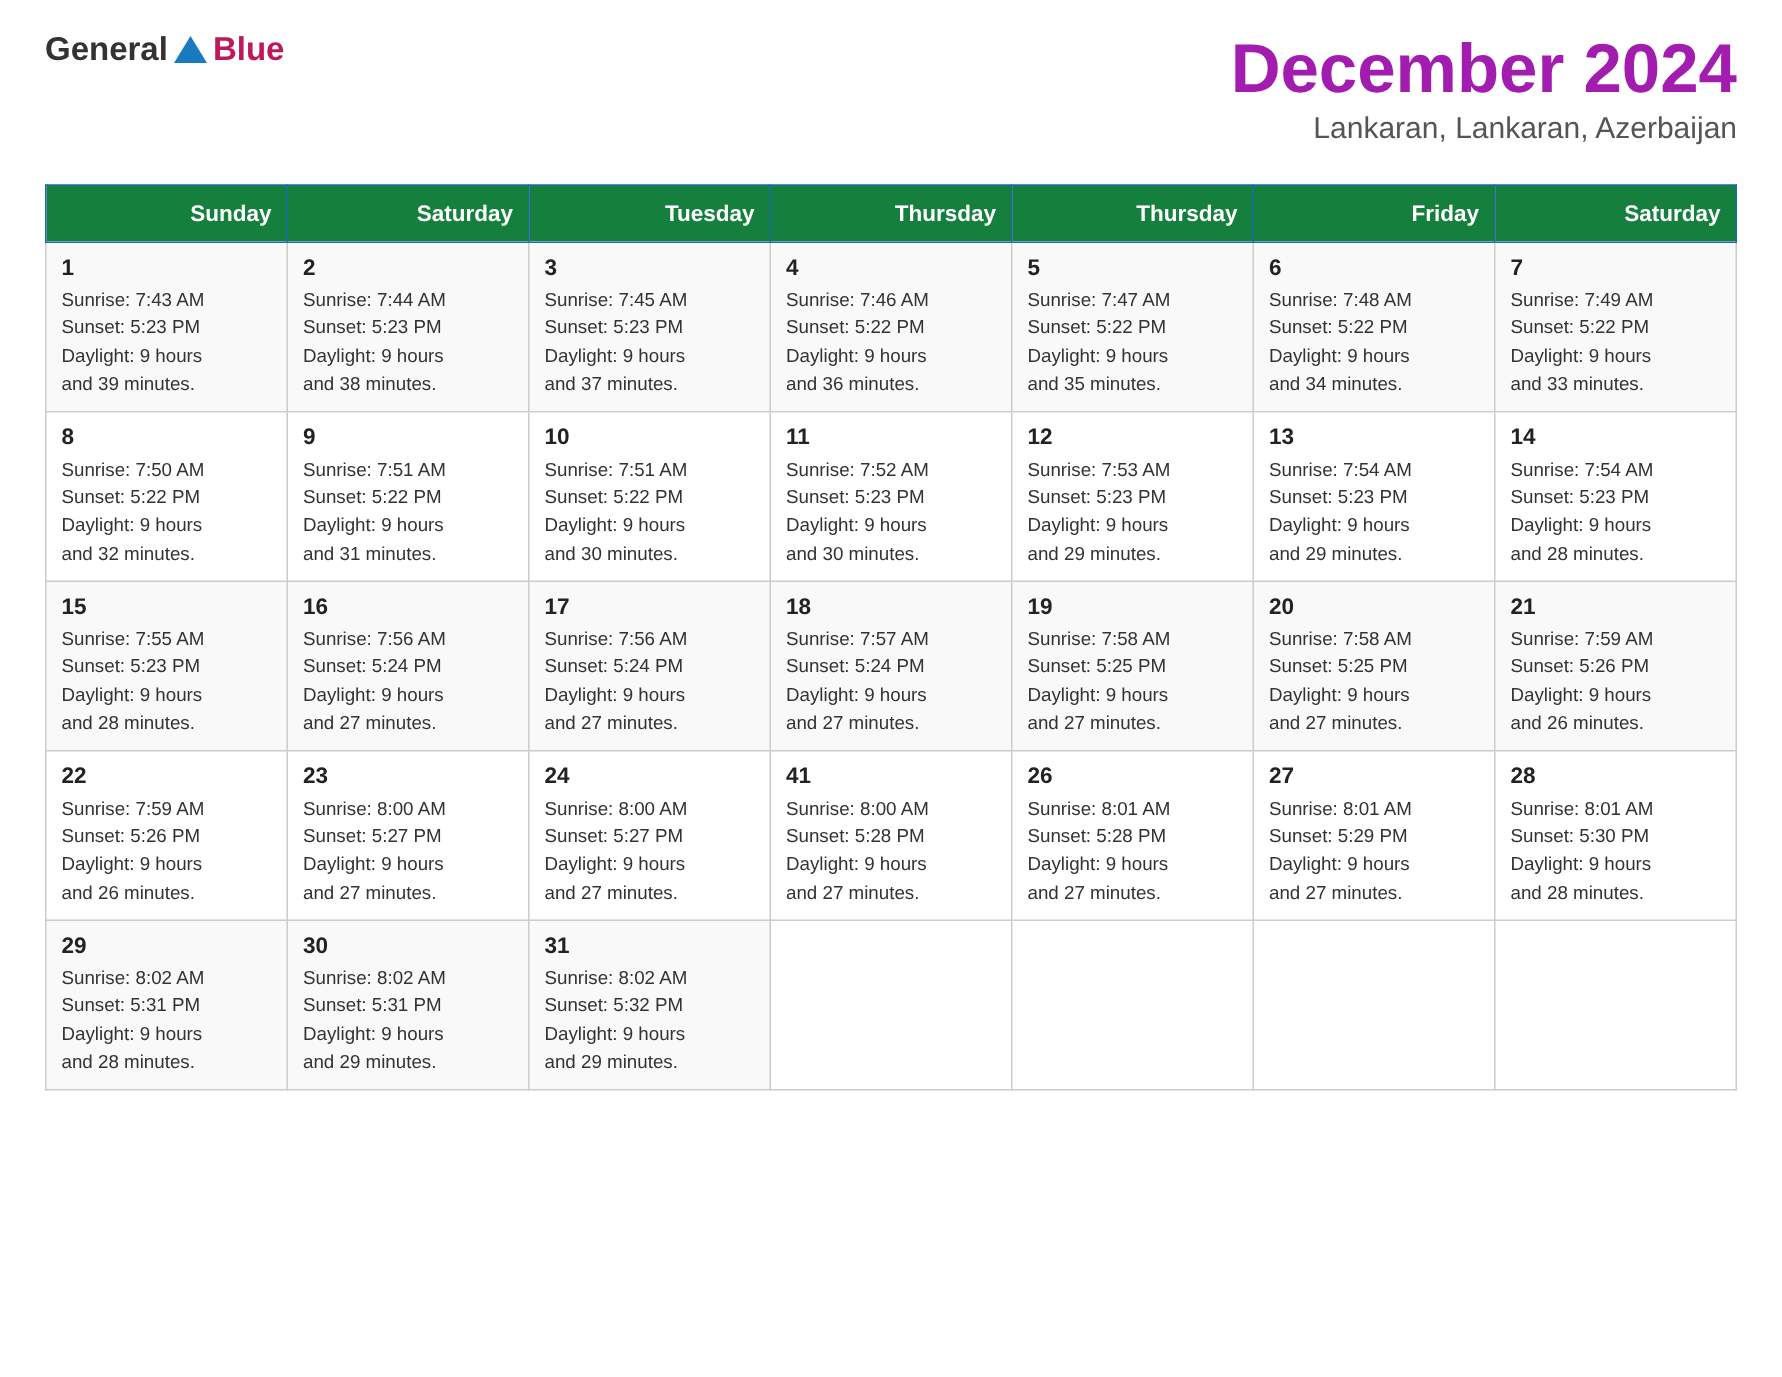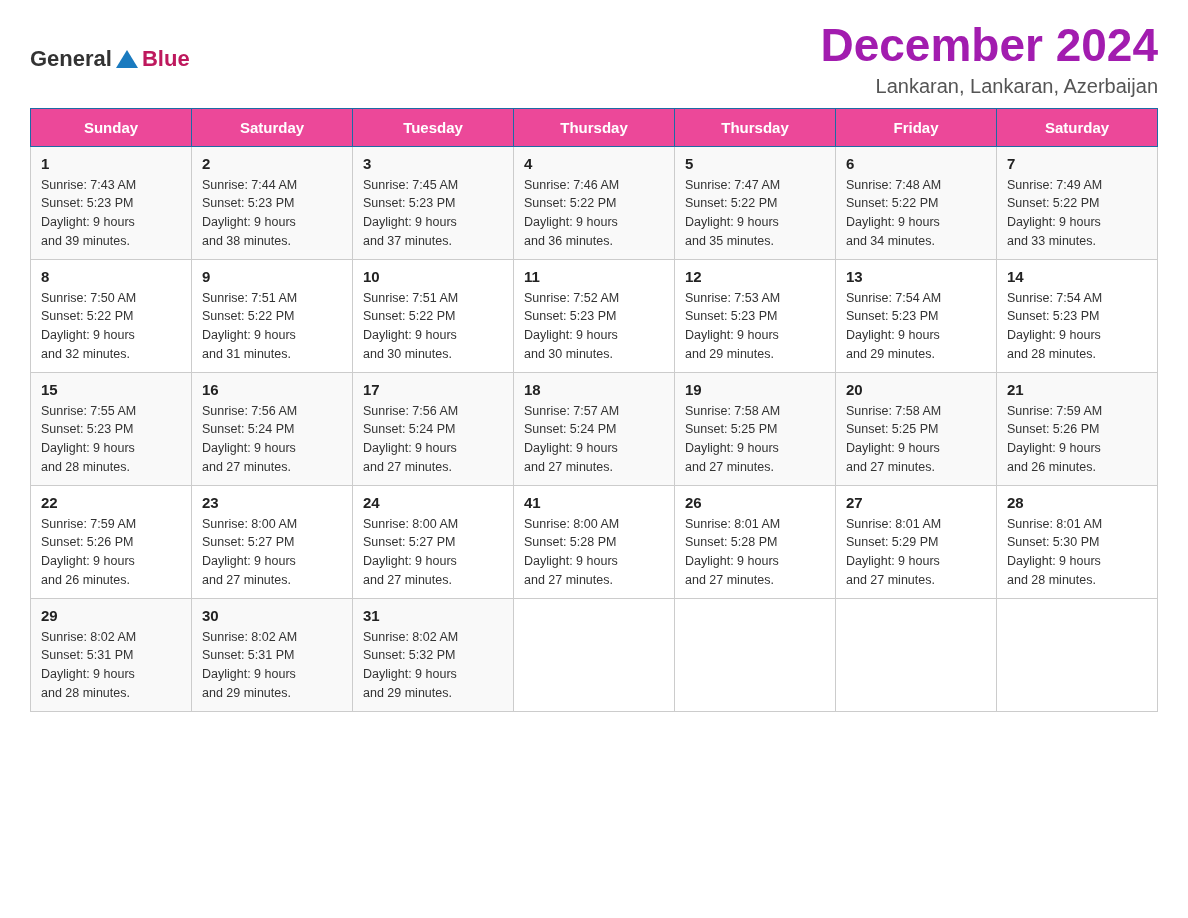--- a/index.html
+++ b/index.html
@@ -6,22 +6,22 @@
     body {
       font-family: Arial, sans-serif;
       background: #fff;
       padding: 20px 30px;
       width: 1188px;
       min-height: 918px;
     }
     .header {
       display: flex;
       justify-content: space-between;
-      align-items: center;
-      margin-bottom: 10px;
+      align-items: flex-start;
+      margin-bottom: 25px;
     }
     .logo {
       display: flex;
       align-items: center;
       gap: 4px;
     }
     .title-block {
       text-align: right;
     }
     .month-title {
@@ -34,26 +34,26 @@
       font-size: 20px;
       color: #555;
       margin-top: 4px;
     }
     table {
       width: 100%;
       border-collapse: collapse;
       margin-top: 10px;
     }
     thead tr th {
-      background-color: #ec4899;
+      background-color: #15803d;
       color: #fff;
       padding: 10px 10px;
       font-size: 15px;
       font-weight: bold;
-      text-align: center;
+      text-align: right;
       border: 1px solid #1d6aa5;
     }
     tbody tr td {
       vertical-align: top;
       padding: 8px 10px;
       border: 1px solid #ccc;
       font-size: 12.5px;
       color: #222;
       min-width: 120px;
       min-height: 90px;

